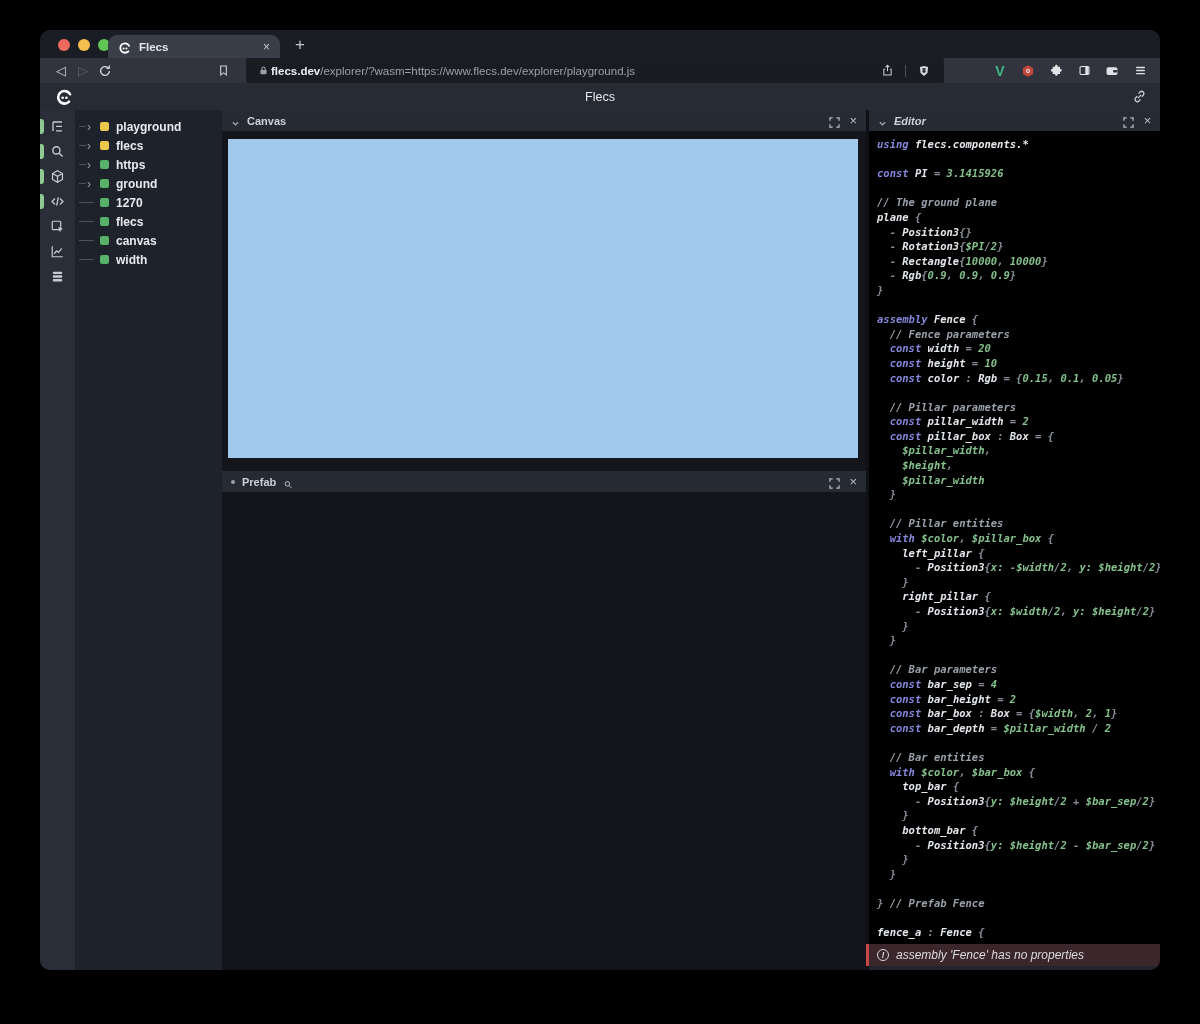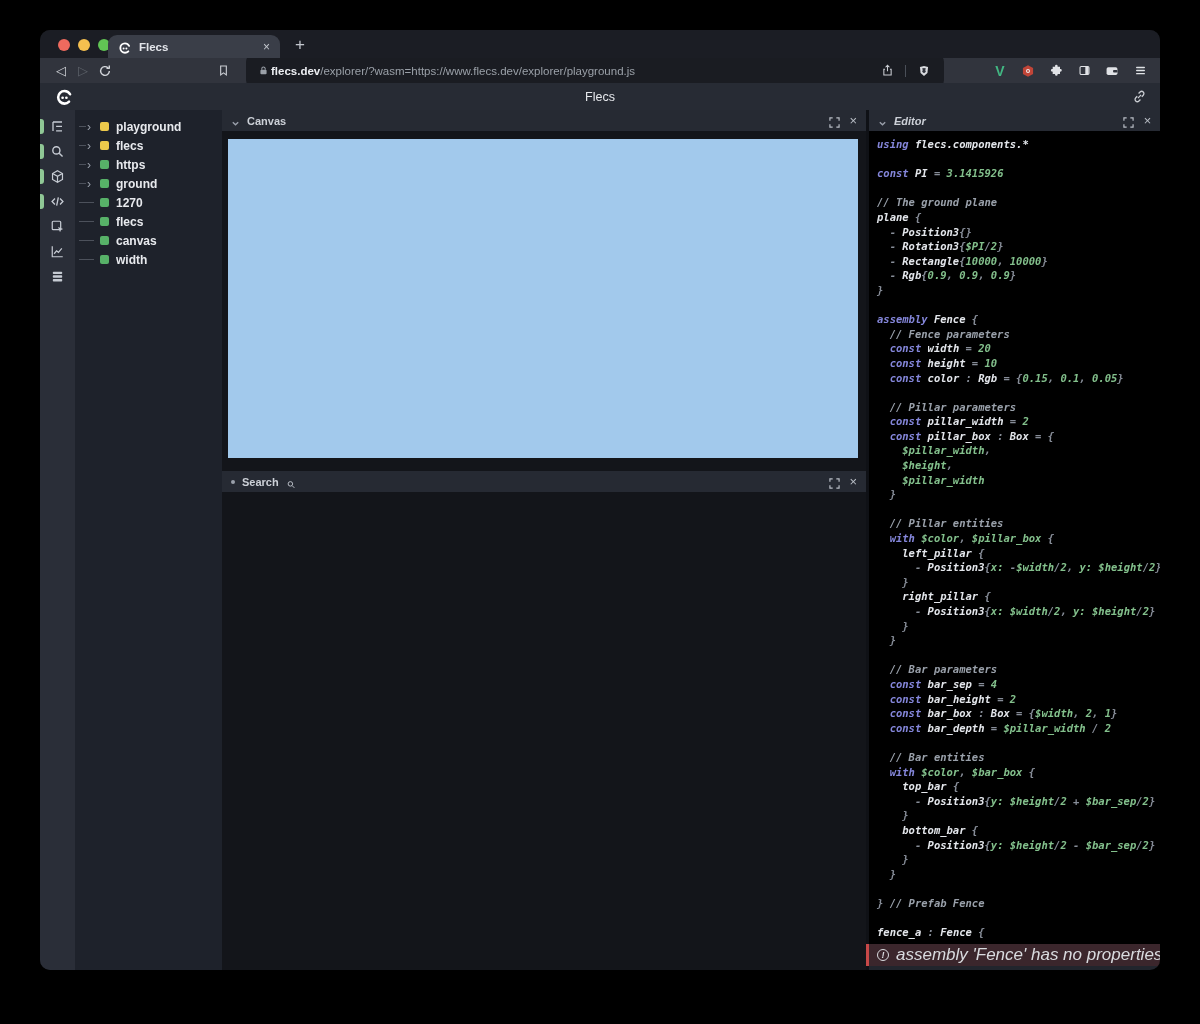--- a/index.html
+++ b/index.html
@@ -74,21 +74,21 @@
   .cl{height:14.6px;}
   .t-k{color:#8486da;}
   .t-i{color:#e3e6eb;}
   .t-p{color:#878d98;}
   .t-c{color:#99a0aa;}
   .t-n{color:#83c08c;}
   .errorbar{height:22px;flex:none;background:#3b262c;border-left:3px solid #c74848;display:flex;
             align-items:center;gap:7px;padding:0 8px;margin-left:-3px;}
   .err-ic{width:12px;height:12px;border-radius:50%;border:1.2px solid #d9dbdf;color:#d9dbdf;
           display:flex;align-items:center;justify-content:center;font-size:9px;font-weight:700;flex:none;box-sizing:border-box;}
-  .err-text{font-size:17px;color:#d9dbdf;white-space:nowrap;text-align:center;}
+  .err-text{font-size:12px;color:#d9dbdf;white-space:nowrap;text-align:center;}
   .editor-bottom{height:4px;flex:none;background:#22252d;}
 </style>
 </head>
 <body>
 
 <div class="stage">
   <div class="window">
 
     <div class="tabbar">
       <div class="traffic">
@@ -351,21 +351,21 @@
                 </svg>
             </span>
             <span class="ph-x">×</span>
           </span>
         </div>
         <div class="canvasbody">
           <div class="canvas3d" style="background: rgb(162, 201, 236);"></div>
         </div>
         <div class="panelheader">
           <span class="ph-dot"></span>
-          <span class="ph-title">Search</span>
+          <span class="ph-title">Prefab</span>
           <span class="sicon" style="width:10px;height:10px">
             <svg viewBox="0 0 16 16" fill="none" stroke="#b9bec6" stroke-width="1.6">
                 <circle cx="7" cy="7" r="3.6"></circle>
                 <path d="M10 10l3.4 3.4"></path>
               </svg>
           </span>
           <span class="ph-right">
             <span class="sicon" style="width:11px;height:11px">
               <svg viewBox="0 0 12 12" fill="none" stroke="#b9bec6" stroke-width="1.3">
                   <path d="M1 4V1h3M8 1h3v3M11 8v3H8M4 11H1V8"></path>

